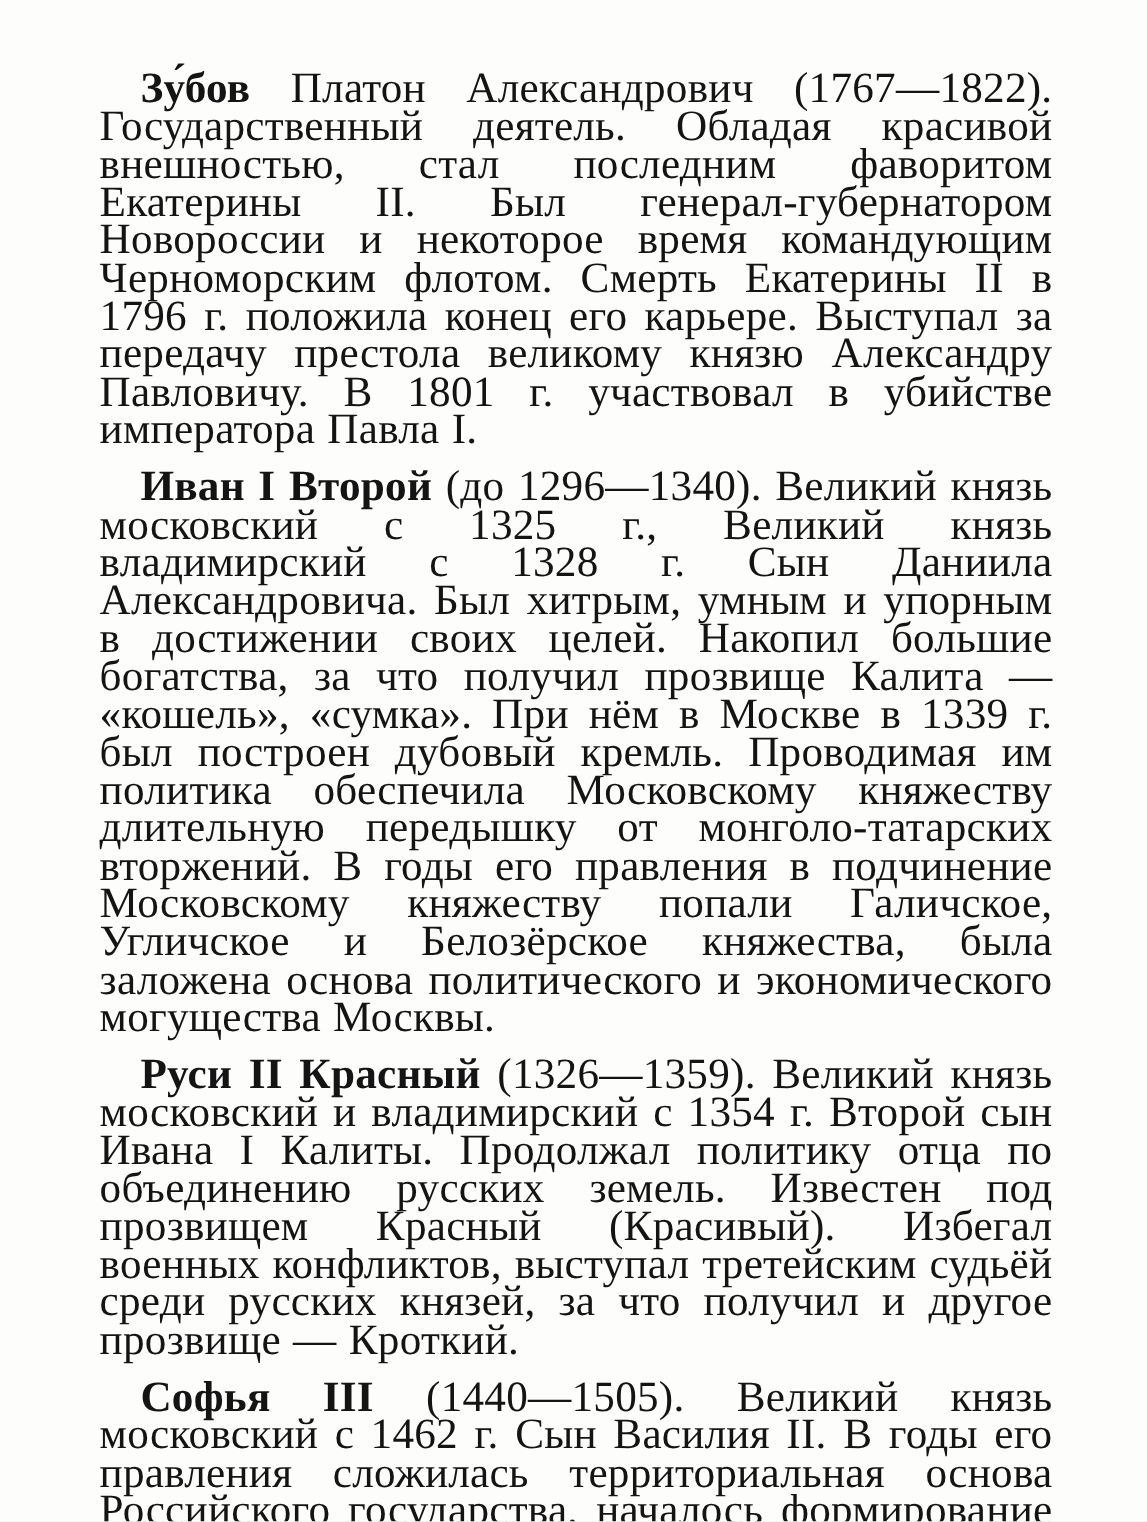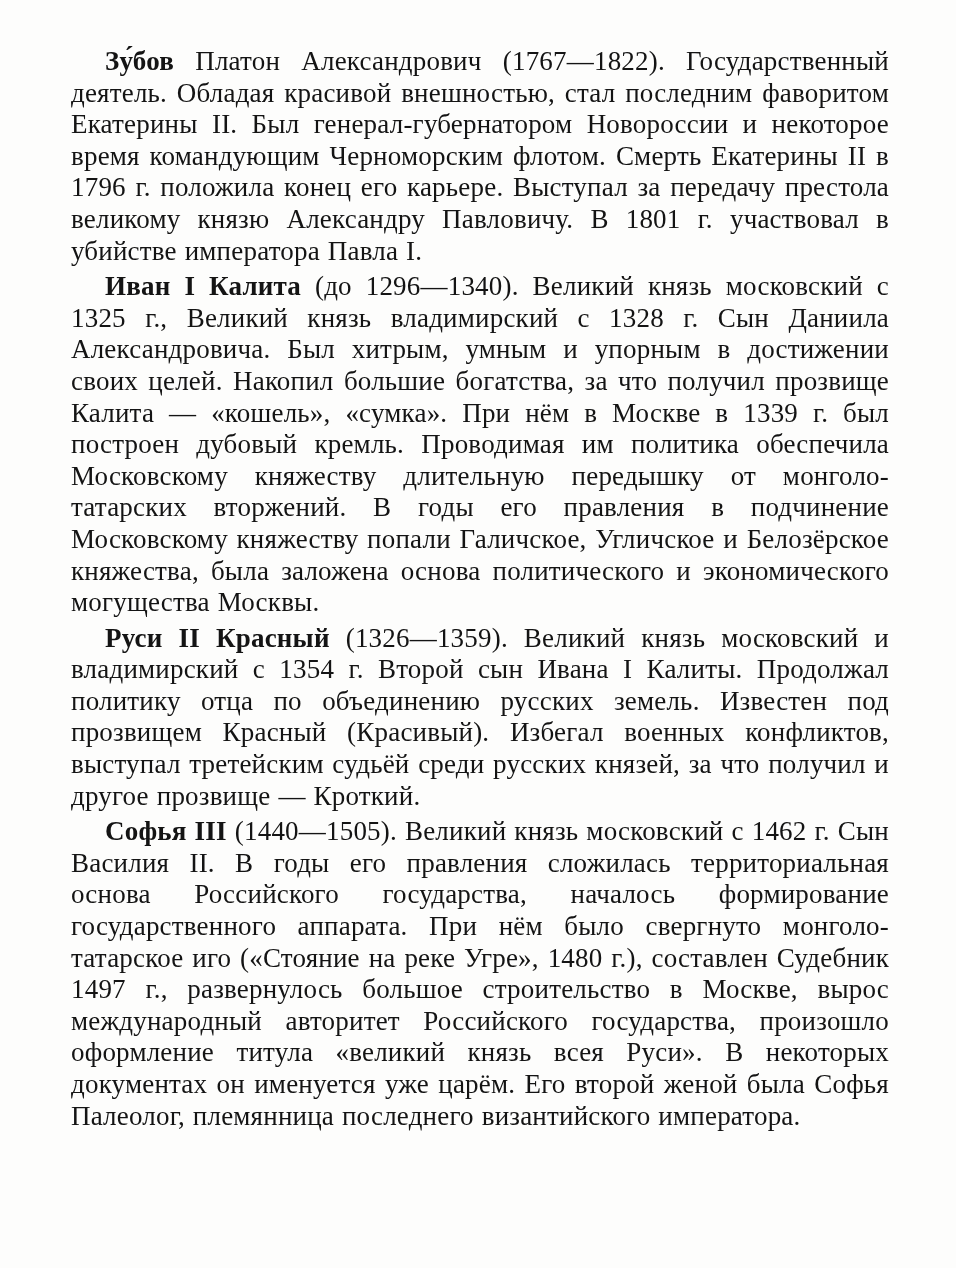--- a/index.html
+++ b/index.html
@@ -20,23 +20,23 @@
     color: var(--ink, #141414);
     overflow: hidden;
   }
   .text-block {
     position: absolute;
     left: 67px;
     top: 42px;
     width: 826px;
   }
   p.entry {
-    margin: 4px;
+    margin: 16px;
     padding: 0;
-    font-size: 27px;
+    font-size: 36px;
     line-height: 31.6px;
     text-align: justify;
     text-indent: 34px;
     letter-spacing: 0.2px;
     word-spacing: 1px;
     -webkit-hyphens: auto;
     hyphens: auto;
   }
   .term {
     font-weight: bold;
@@ -56,21 +56,21 @@
 
 <div class="page">
   <div class="text-block">
 
     <p class="entry">
       <span class="term">Зу́бов</span>
       <span class="entry-text">Платон Александрович (1767—1822). Государственный деятель. Обладая красивой внешностью, стал последним фаворитом Екатерины II. Был генерал-губернатором Новороссии и некоторое время командующим Черноморским флотом. Смерть Екатерины II в 1796 г. положила конец его карьере. Выступал за передачу престола великому князю Александру Павловичу. В 1801 г. участвовал в убийстве императора Павла I.</span>
     </p>
 
     <p class="entry">
-      <span class="term">Иван I Калита</span>
+      <span class="term">Иван I Второй</span>
       <span class="entry-text">(до 1296—1340). Великий князь московский с 1325 г., Великий князь владимирский с 1328 г. Сын Даниила Александровича. Был хитрым, умным и упорным в достижении своих целей. Накопил большие богатства, за что получил прозвище Калита — «кошель», «сумка». При нём в Москве в 1339 г. был построен дубовый кремль. Проводимая им политика обеспечила Московскому княжеству длительную передышку от монголо-татарских вторжений. В годы его правления в подчинение Московскому княжеству попали Галичское, Угличское и Белозёрское княжества, была заложена основа политического и экономического могущества Москвы.</span>
     </p>
 
     <p class="entry">
       <span class="term">Руси II Красный</span>
       <span class="entry-text">(1326—1359). Великий князь московский и владимирский с 1354 г. Второй сын Ивана I Калиты. Продолжал политику отца по объединению русских земель. Известен под прозвищем Красный (Красивый). Избегал военных конфликтов, выступал третейским судьёй среди русских князей, за что получил и другое прозвище — Кроткий.</span>
     </p>
 
     <p class="entry">
       <span class="term">Софья III</span>

